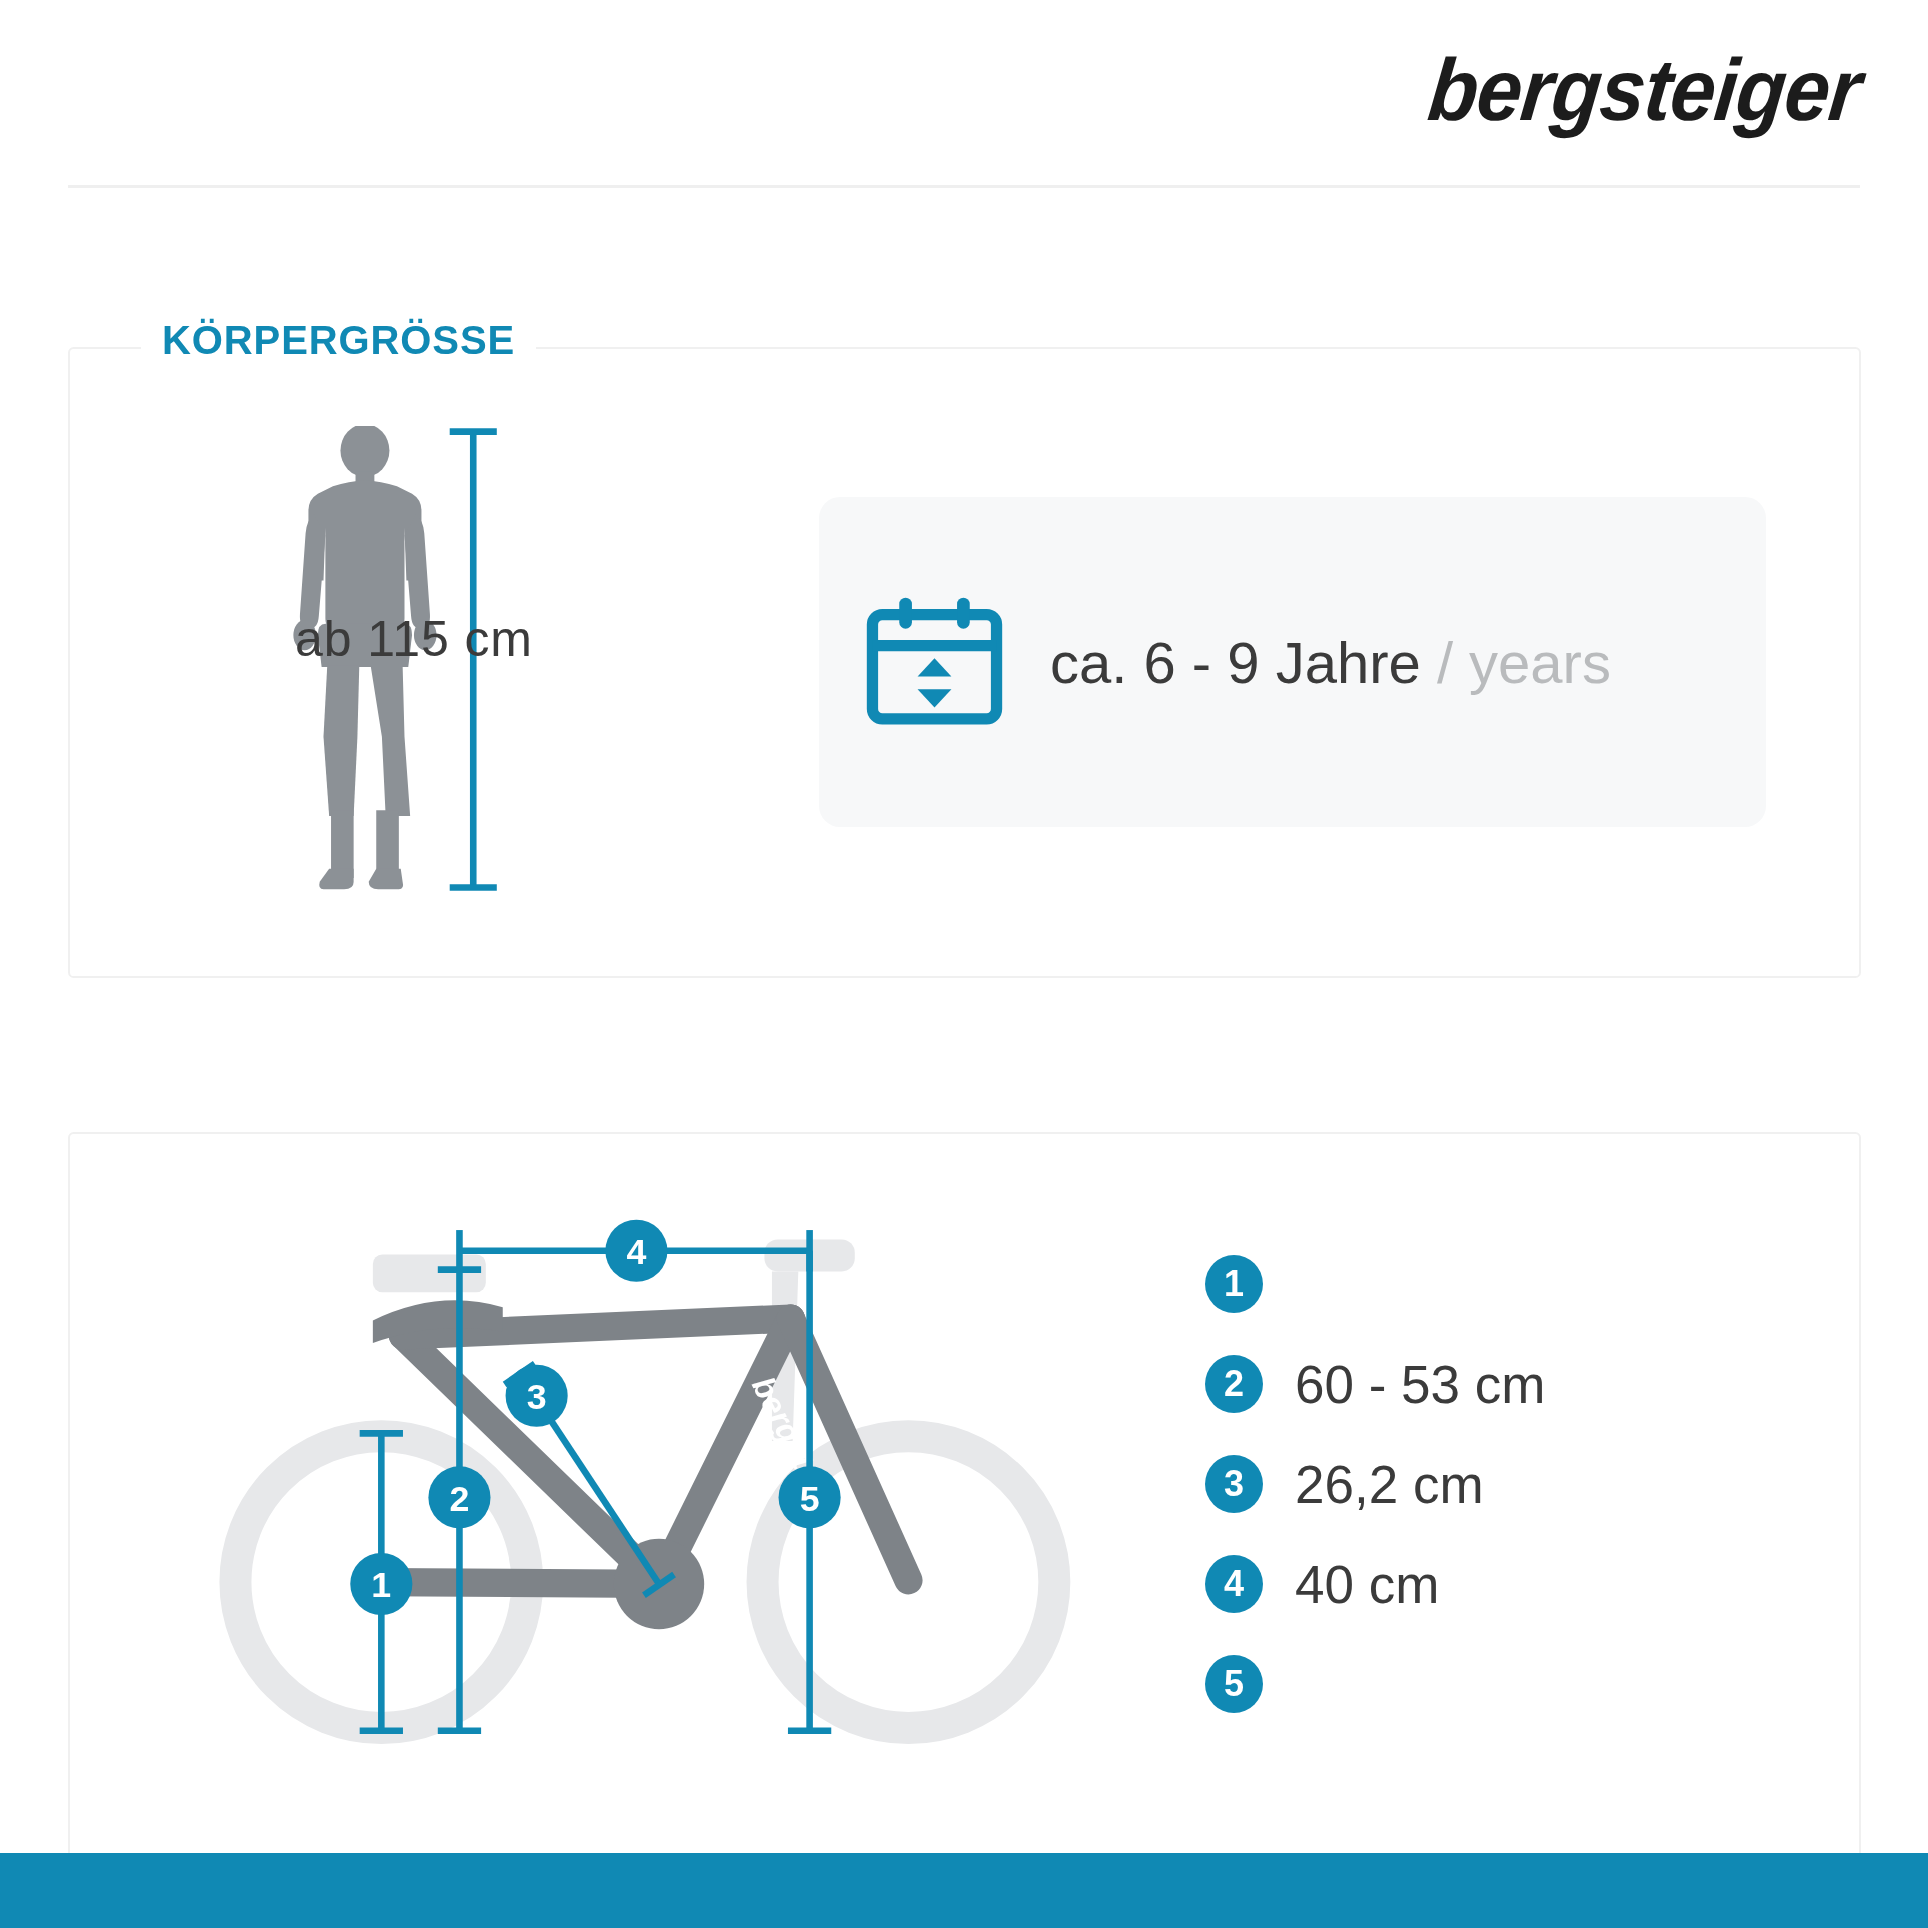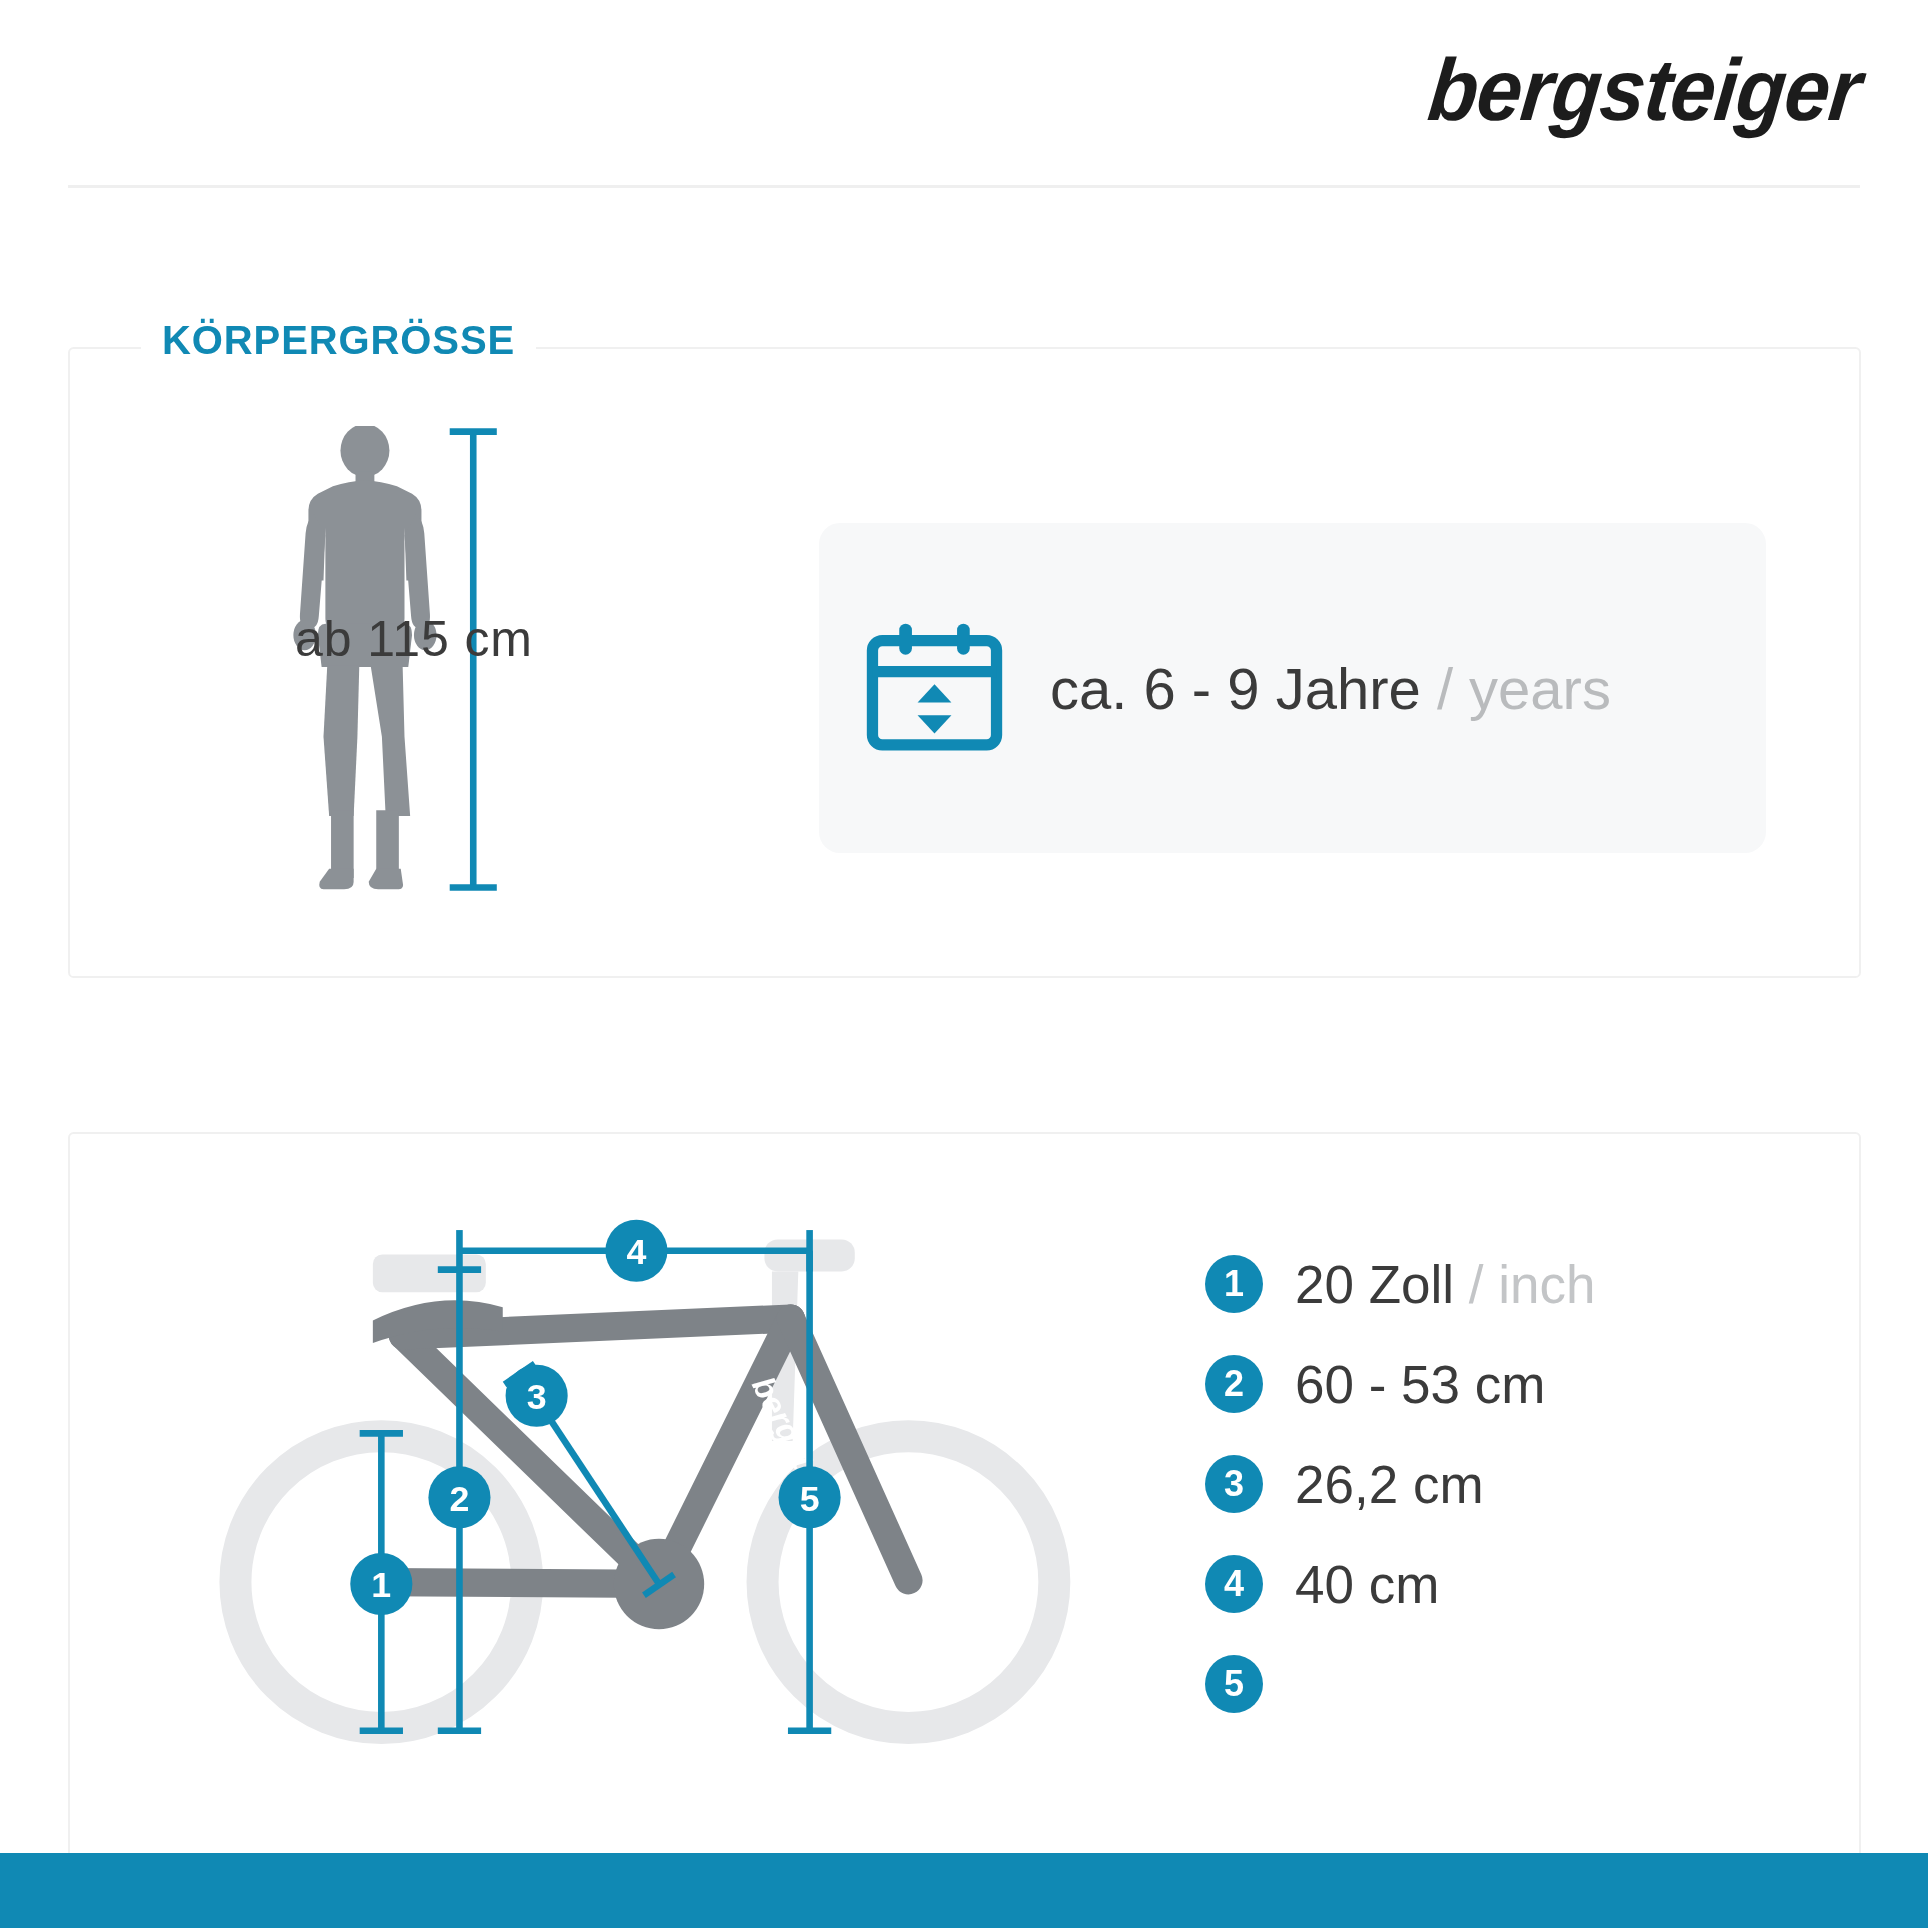--- a/index.html
+++ b/index.html
@@ -86,21 +86,21 @@
     width: 348px;
     text-align: center;
     font-size: 50px;
     color: #3b3b3b;
     letter-spacing: 0.9px;
   }
 
   .age-card {
     position: absolute;
     left: 819px;
-    top: 523px;
+    top: 497px;
     width: 947px;
     height: 330px;
     background: #f7f8f9;
     border-radius: 21px;
     display: flex;
     align-items: center;
     padding-left: 45px;
     box-sizing: border-box;
   }
   .cal-icon { flex: 0 0 auto; width: 141px; height: 141px; }
@@ -311,24 +311,20 @@
           <circle cx="660" cy="300" r="33" fill="#1089b4"></circle>
           <text x="660" y="314" fill="#fff" font-family="Liberation Sans, sans-serif" font-size="38" font-weight="bold" text-anchor="middle">5</text>
         </g>
       </g>
     </svg>
   </div>
 
   <div class="legend">
     <div class="legend-row">
       <div class="badge">1</div>
-      <div class="legend-label">
-        <span>20 Zoll</span>
-        <span class="muted">/ inch</span>
-      </div>
     </div>
     <div class="legend-row">
       <div class="badge">2</div>
       <div class="legend-label">
         <span>60 - 53 cm</span>
         <span class="muted"></span>
       </div>
     </div>
     <div class="legend-row">
       <div class="badge">3</div>

